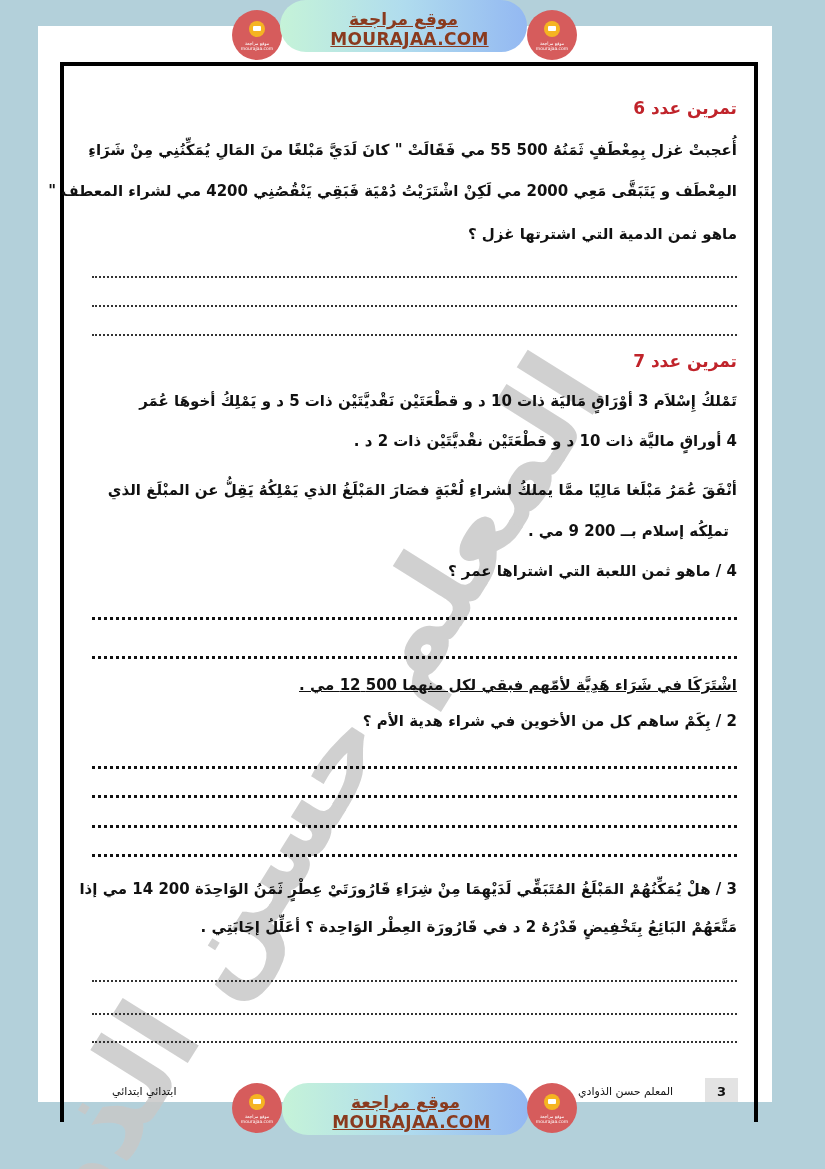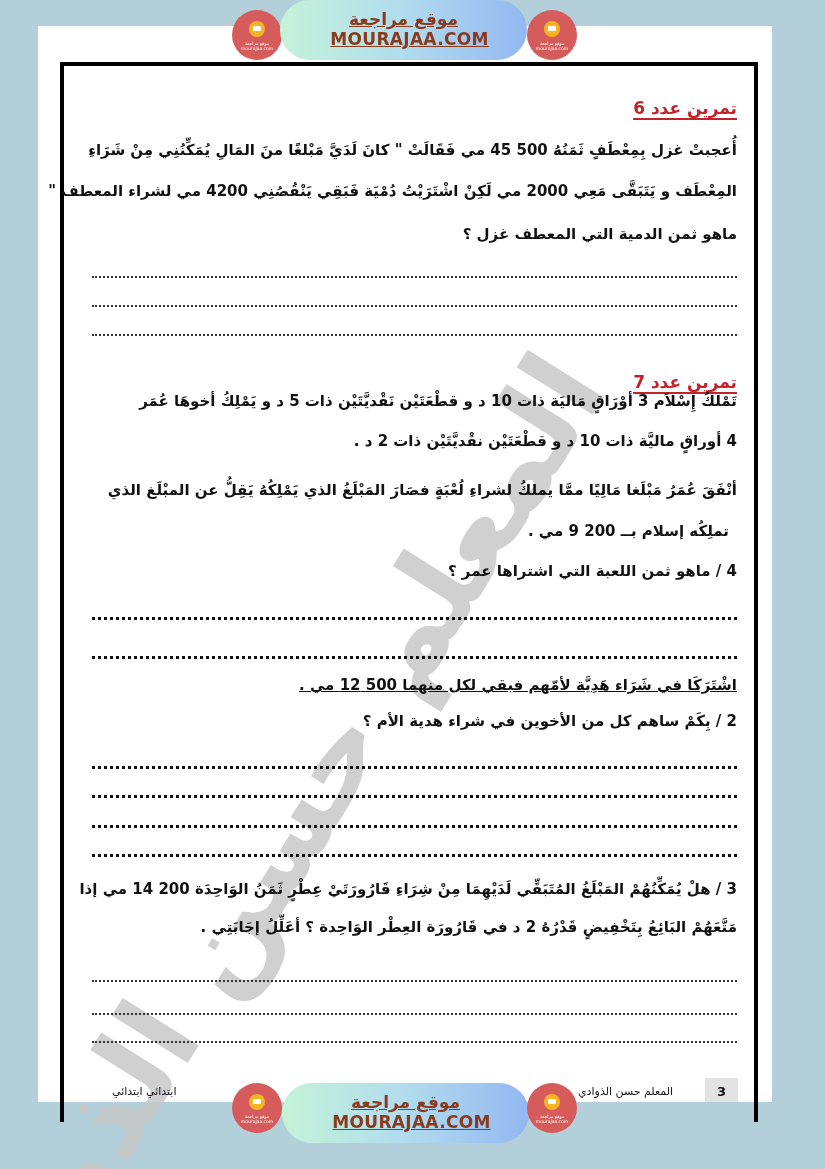--- a/index.html
+++ b/index.html
@@ -1,51 +1,51 @@
 <!DOCTYPE html>
 <html><head>
 <meta charset="utf-8">
 <style>
   html,body{margin:0;padding:0;}
   body{width:825px;height:1169px;position:relative;overflow:hidden;background:#b3d0da;font-family:"DejaVu Sans",sans-serif;}
   .page{position:absolute;left:38px;top:26px;width:734px;height:1076px;background:#fff;}
   .frame{position:absolute;left:60px;top:62px;width:698px;height:1060px;border:4px solid #000;border-bottom:none;box-sizing:border-box;}
   .watermark{position:absolute;left:150px;top:330px;width:620px;height:140px;transform:rotate(-58deg);transform-origin:center;color:#c8c8c8;font-size:118px;font-weight:bold;white-space:nowrap;direction:rtl;text-align:center;line-height:140px;opacity:0.85;top:560px;left:100px;}
-  .title{position:absolute;right:88px;color:#c0232a;font-size:17px;font-weight:bold;text-decoration:underline;text-decoration-thickness:2px;text-underline-offset:4px;direction:rtl;}
+  .title{position:absolute;right:88px;color:#c0232a;font-size:17px;font-weight:bold;text-decoration-thickness:2px;text-underline-offset:4px;direction:rtl;}
   .line{position:absolute;right:88px;font-size:15px;direction:rtl;text-align:right;white-space:nowrap;font-weight:bold;color:#111;}
   .dots{position:absolute;left:92px;width:645px;height:0;border-top:2px dotted #333;}
   .dots.bold{border-top:3px dotted #111;}
   .footer-num{position:absolute;left:705px;top:1078px;width:33px;height:24px;background:#e3e3e3;font-size:13px;font-weight:bold;text-align:center;line-height:28px;color:#111;}
   .footer-teacher{position:absolute;left:578px;top:1085px;font-size:11px;color:#111;direction:rtl;}
   .footer-grade{position:absolute;left:112px;top:1085px;font-size:11px;color:#111;direction:rtl;}
-  .banner{position:absolute;width:247px;height:60px;border-radius:34px;background:linear-gradient(90deg,#c5f3d8 0%,#b0dcee 50%,#93b8f2 100%);text-align:center;}
+  .banner{position:absolute;width:247px;height:52px;border-radius:34px;background:linear-gradient(90deg,#c5f3d8 0%,#b0dcee 50%,#93b8f2 100%);text-align:center;}
   .banner .ar{display:block;margin-top:9px;font-size:17px;color:#8a3a1e;font-weight:bold;text-decoration:underline;direction:rtl;}
   .banner .en{display:block;font-size:17px;color:#8a3a1e;font-weight:bold;text-decoration:underline;font-family:"DejaVu Sans",sans-serif;letter-spacing:0.3px;margin-left:12px;}
   .logo{position:absolute;width:50px;height:50px;border-radius:50%;background:#d65c5c;}
   .logo .book{position:absolute;left:17px;top:11px;width:16px;height:16px;border-radius:50%;background:#f5b422;}
   .logo .book:after{content:"";position:absolute;left:4px;top:5px;width:8px;height:5px;background:#fff;border-radius:1px;}
   .logo .tag{position:absolute;left:0;top:31px;width:50px;font-size:4.5px;color:#fff;text-align:center;line-height:5px;}
 </style>
 </head>
 <body>
 
 <div class="page"></div>
 <div class="frame"></div>
 
 <div class="watermark">المعلم حسن الذوادي</div>
 
 <div class="title" style="top:98px;">تمرين عدد 6</div>
-<div class="line" style="top:141px;">أُعجبتْ غزل بِمِعْطَفٍ ثَمَنُهُ 500 45 مي فَقَالَتْ " كانَ لَدَيَّ مَبْلغًا منَ المَالِ يُمَكِّنُنِي مِنْ شَرَاءِ</div>
+<div class="line" style="top:141px;">أُعجبتْ غزل بِمِعْطَفٍ ثَمَنُهُ 500 55 مي فَقَالَتْ " كانَ لَدَيَّ مَبْلغًا منَ المَالِ يُمَكِّنُنِي مِنْ شَرَاءِ</div>
 <div class="line" style="top:182px;">المِعْطَف و يَتَبَقَّى مَعِي 2000 مي لَكِنْ اشْتَرَيْتُ دُمْيَة فَبَقِي يَنْقُصُنِي 4200 مي لشراء المعطف "</div>
-<div class="line" style="top:225px;">ماهو ثمن الدمية التي المعطف غزل ؟</div>
+<div class="line" style="top:225px;">ماهو ثمن الدمية التي اشترتها غزل ؟</div>
 <div class="dots" style="top:276px;"></div>
 <div class="dots" style="top:305px;"></div>
 <div class="dots" style="top:334px;"></div>
 
-<div class="title" style="top:372px;margin-left:12px;">تمرين عدد 7</div>
+<div class="title" style="top:351px;margin-left:12px;">تمرين عدد 7</div>
 <div class="line" style="top:392px;">تَمْلكُ إِسْلاَم 3 أوْرَاقٍ مَاليَة ذات 10 د و قطْعَتَيْن نَقْديَّتَيْن ذات 5 د و يَمْلِكُ أخوهَا عُمَر</div>
 <div class="line" style="top:432px;">4 أوراقٍ ماليَّة ذات 10 د و قطْعَتَيْن نقْديَّتَيْن ذات 2 د .</div>
 <div class="line" style="top:481px;">أنْفَقَ عُمَرُ مَبْلَغا مَالِيًا ممَّا يملكُ لشراءِ لُعْبَةٍ فصَارَ المَبْلَغُ الذي يَمْلِكُهُ يَقِلُّ عن المبْلَغ الذي</div>
 <div class="line" style="top:522px;right:96px;">تملِكُه إسلام بــ 200 9 مي .</div>
 <div class="line" style="top:562px;">4 / ماهو ثمن اللعبة التي اشتراها عمر ؟</div>
 <div class="dots bold" style="top:617px;"></div>
 <div class="dots bold" style="top:656px;"></div>
 <div class="line" style="top:676px;text-decoration:underline;">اشْتَرَكَا في شَرَاء هَدِيَّة لأمّهم فبقي لكل منهما 500 12 مي .</div>
 <div class="line" style="top:712px;text-align:right;">2 / بِكَمْ ساهم كل من الأخوين في شراء هدية الأم ؟</div>
 <div class="dots bold" style="top:766px;"></div>

